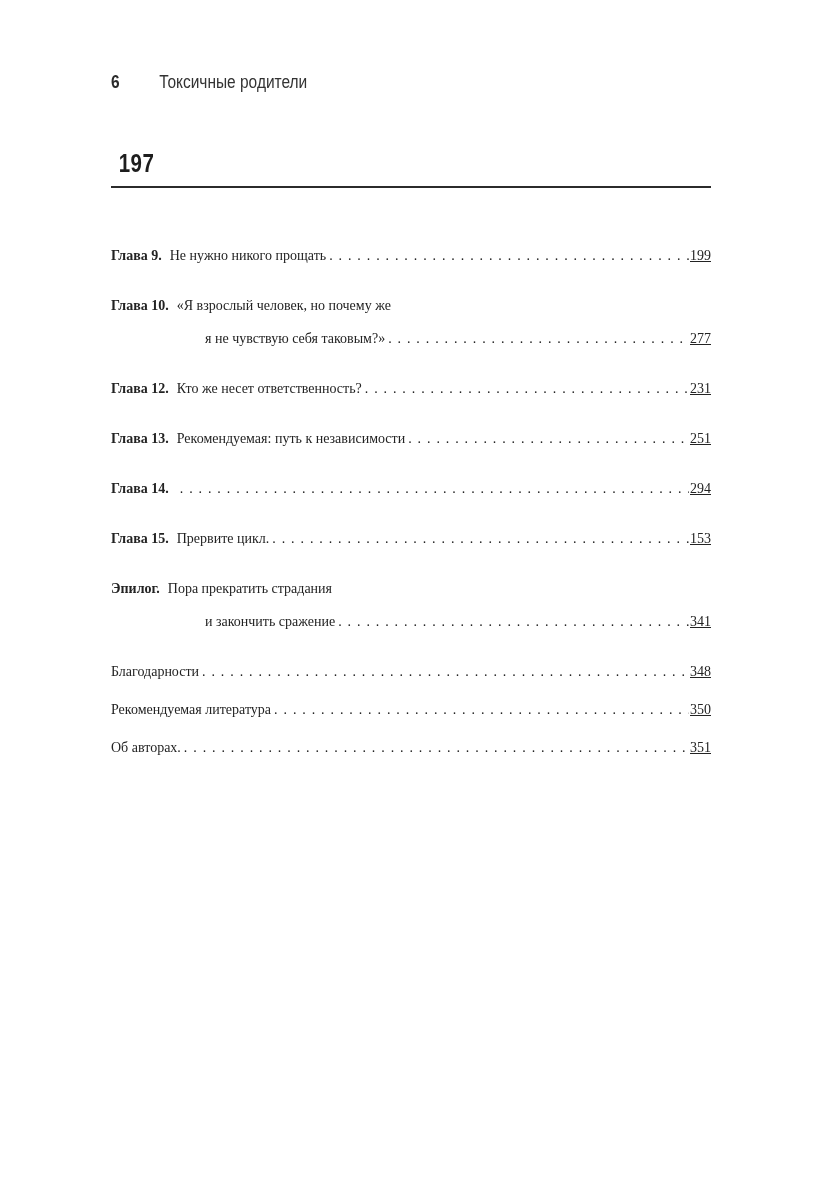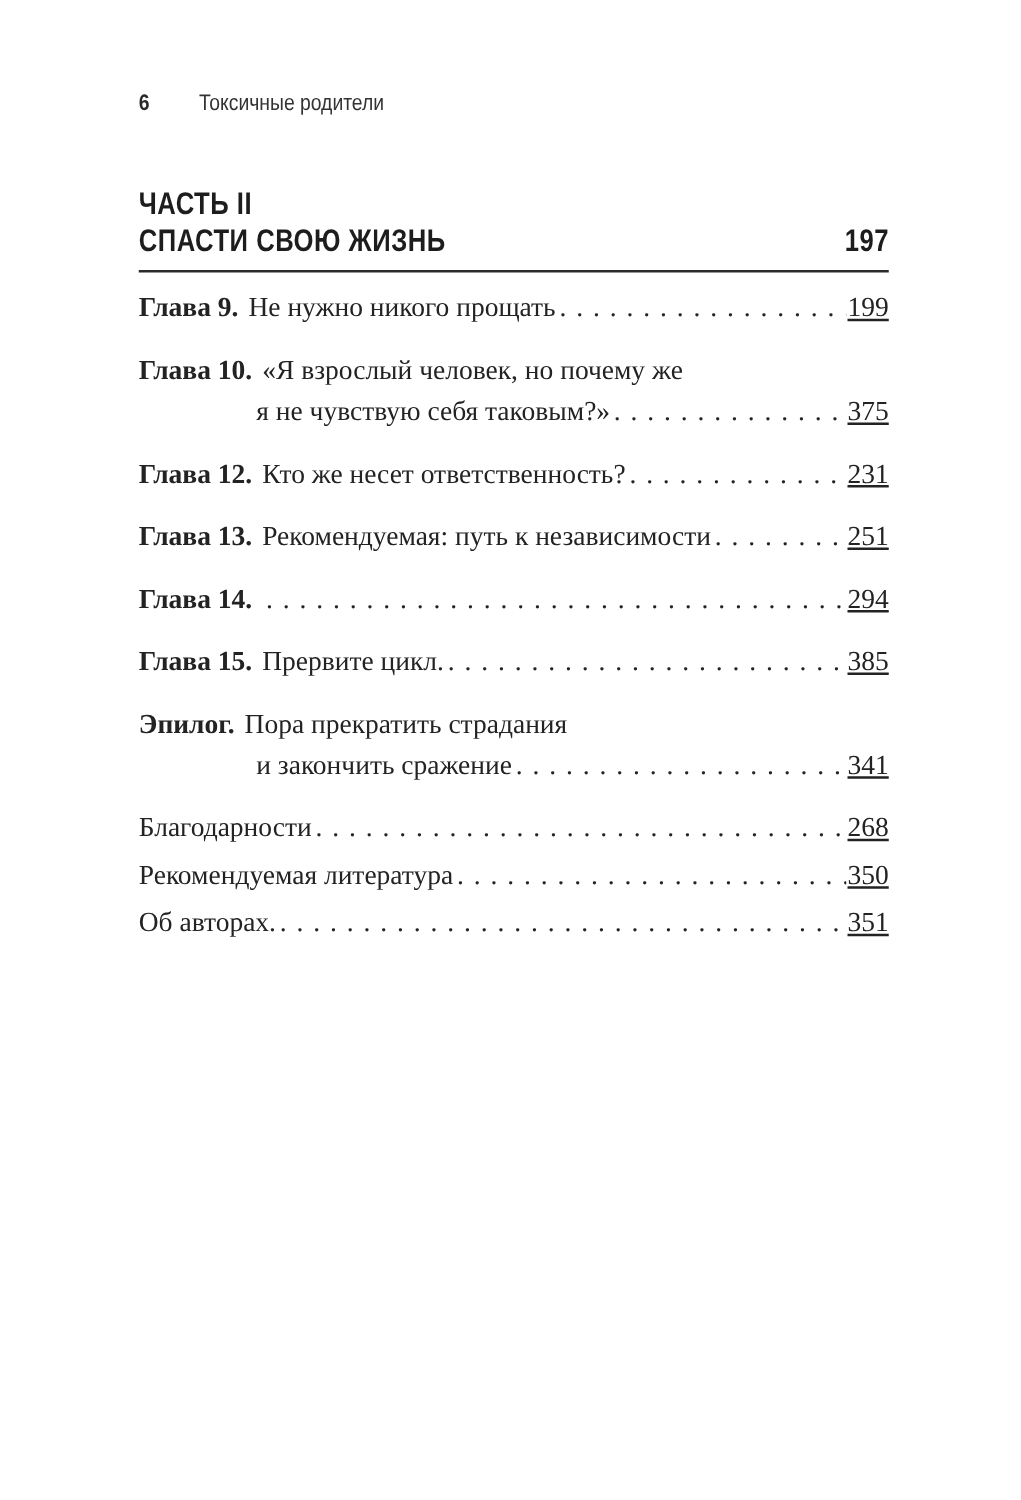--- a/index.html
+++ b/index.html
@@ -37,22 +37,22 @@
     font-weight:700;font-size:25px;line-height:30px;letter-spacing:0.5px;white-space:nowrap;
   }
   .cond-r{
     display:inline-block;transform:scaleX(0.82);transform-origin:right bottom;
     font-weight:700;font-size:25px;line-height:30px;letter-spacing:0.5px;
   }
   .rule{margin-top:8px;border-top:2px solid var(--rule,#2b2b2b);width:600px;}
 
   
   .toc{
-    position:absolute;left:111px;top:229px;width:600px;
-    font-size:22px;
+    position:absolute;left:111px;top:239px;width:600px;
+    font-size:14px;
   }
   .line{display:flex;align-items:baseline;line-height:33px;white-space:nowrap;}
   .line.cont{padding-left:94px;}
   .label{font-weight:700;margin-right:8px;flex:none;}
   .title{flex:none;}
   .dots{flex:1 1 auto;overflow:hidden;text-align:right;margin-left:3px;margin-right:1px;min-width:0;}
   .dots::after{
     content:". . . . . . . . . . . . . . . . . . . . . . . . . . . . . . . . . . . . . . . . . . . . . . . . . . . . . . . . . . . .";
     letter-spacing:1.2px;
   }
@@ -67,24 +67,20 @@
 
   <header class="running-head">
     <div class="rh-scale">
       <span class="rh-num">6</span>
       <span class="rh-title">Токсичные родители</span>
     </div>
   </header>
 
   <section class="part-heading">
     <div class="ph-row">
-      <div class="ph-left">
-        <div><span class="cond-l">ЧАСТЬ II</span></div>
-        <div><span class="cond-l">СПАСТИ СВОЮ ЖИЗНЬ</span></div>
-      </div>
       <div class="ph-page">
         <span class="cond-r">197</span>
       </div>
     </div>
     <div class="rule"></div>
   </section>
 
   <section class="toc">
 
     <div class="entry">
@@ -97,21 +93,21 @@
     </div>
 
     <div class="entry">
       <div class="line">
         <span class="label">Глава 10.</span>
         <span class="title">«Я взрослый человек, но почему же</span>
       </div>
       <div class="line cont">
         <span class="title">я не чувствую себя таковым?»</span>
         <span class="dots"></span>
-        <span class="pnum">375</span>
+        <span class="pnum">277</span>
       </div>
     </div>
 
 
     <div class="entry">
       <div class="line">
         <span class="label">Глава 12.</span>
         <span class="title">Кто же несет ответственность?</span>
         <span class="dots"></span>
         <span class="pnum">231</span>
@@ -133,41 +129,41 @@
         <span class="dots"></span>
         <span class="pnum">294</span>
       </div>
     </div>
 
     <div class="entry">
       <div class="line">
         <span class="label">Глава 15.</span>
         <span class="title">Прервите цикл.</span>
         <span class="dots"></span>
-        <span class="pnum">385</span>
+        <span class="pnum">153</span>
       </div>
     </div>
 
     <div class="entry">
       <div class="line">
         <span class="label">Эпилог.</span>
         <span class="title">Пора прекратить страдания</span>
       </div>
       <div class="line cont">
         <span class="title">и закончить сражение</span>
         <span class="dots"></span>
         <span class="pnum">341</span>
       </div>
     </div>
 
     <div class="entry back">
       <div class="line">
         <span class="title">Благодарности</span>
         <span class="dots"></span>
-        <span class="pnum">268</span>
+        <span class="pnum">348</span>
       </div>
     </div>
 
     <div class="entry back">
       <div class="line">
         <span class="title">Рекомендуемая литература</span>
         <span class="dots"></span>
         <span class="pnum">350</span>
       </div>
     </div>

